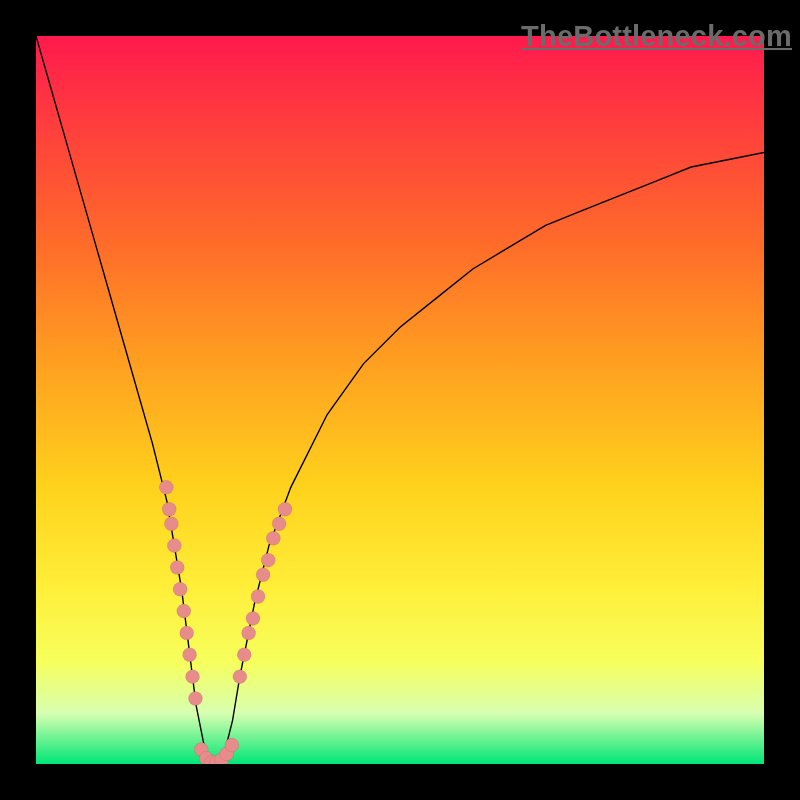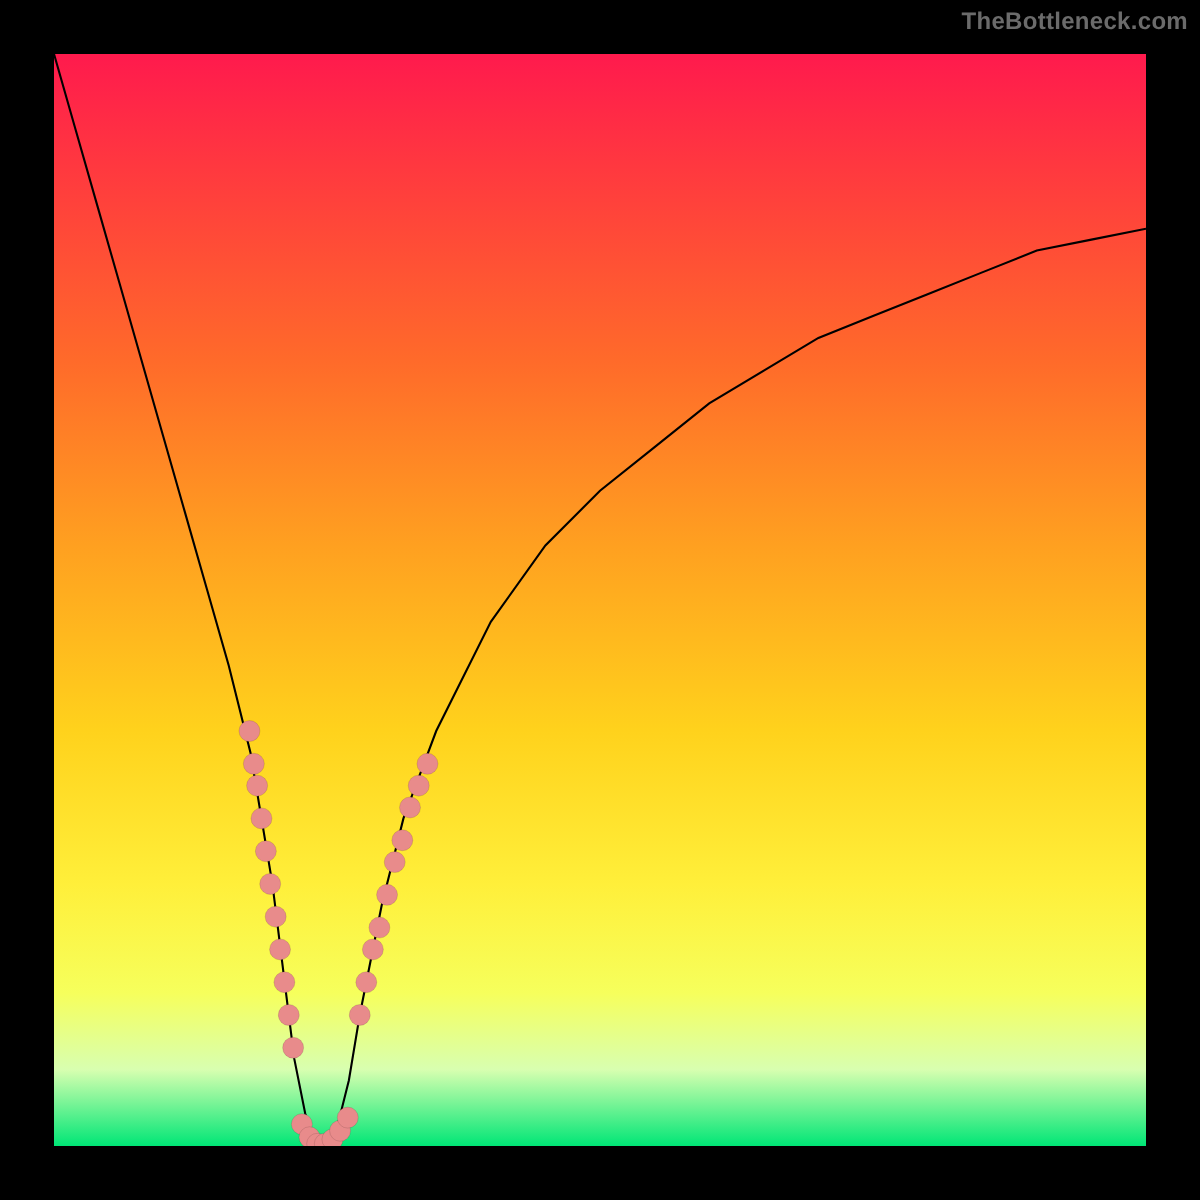--- a/index.html
+++ b/index.html
@@ -23,27 +23,28 @@
       #ffa020 45%,
       #ffd21c 62%,
       #ffef3a 76%,
       #f6ff5c 86%,
       #d8ffb0 93%,
       #00e676 100%
     );
   }
   .watermark {
     position: absolute;
-    top: 6px;
+    top: 20px;
     right: 8px;
     font-family: Arial, Helvetica, sans-serif;
-    font-size: 16px;
+    font-size: 29px;
     font-weight: 600;
     color: #6b6b6b;
     letter-spacing: 0.2px;
+    text-decoration: underline;
   }
   svg.overlay {
     position: absolute;
     left: 0;
     top: 0;
     width: 728px;
     height: 728px;
   }
   .curve {
     fill: none;

